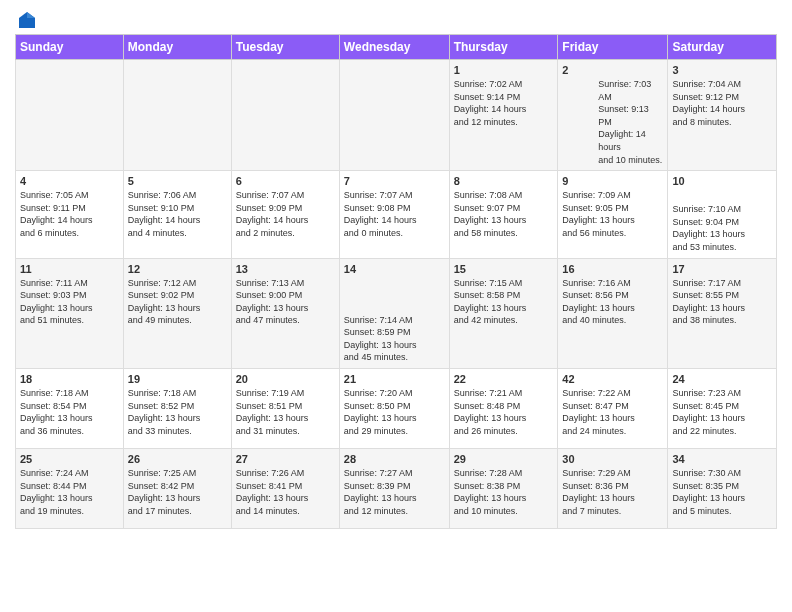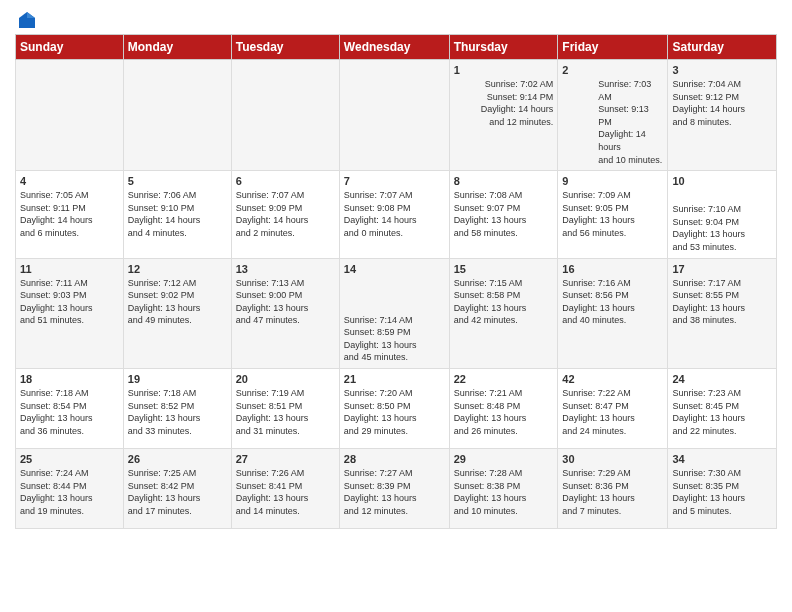--- a/index.html
+++ b/index.html
@@ -15,21 +15,21 @@
     .logo-blue { font-size: 18px; font-weight: bold; color: #1565c0; }
     .logo-icon { width: 20px; height: 20px; margin-left: 2px; }
     
     .title-section { text-align: right; }
     .main-title { font-size: 36px; font-weight: normal; color: #333; line-height: 1.1; }
     .subtitle { font-size: 16px; color: #555; }
     
     .calendar { width: 100%; border-collapse: collapse; }
     
     .calendar thead tr th {
-      background-color: #b91c1c;
+      background-color: #8b5cf6;
       color: white;
       font-size: 12px;
       font-weight: bold;
       padding: 5px 4px;
       text-align: left;
       border: 1px solid #ccc;
     }
     
     .calendar tbody tr td {
       vertical-align: top;
@@ -83,21 +83,21 @@
         </tr>
     </thead>
     <tbody id="calendar-body">
     <tr>
           <td class="empty"></td>
           <td class="empty"></td>
           <td class="empty"></td>
           <td class="empty"></td>
           <td>
             <span class="day-num">1</span>
-            <div class="day-info" style="white-space: pre-line; text-align: right;">Sunrise: 7:02 AM
+            <div class="day-info" style="white-space: pre-line;">Sunrise: 7:02 AM
 Sunset: 9:14 PM
 Daylight: 14 hours
 and 12 minutes.</div>
           </td>
           <td>
             <span class="day-num">2</span>
             <div class="day-info" style="white-space: pre-line; margin-left: 36px;">Sunrise: 7:03 AM
 Sunset: 9:13 PM
 Daylight: 14 hours
 and 10 minutes.</div>

